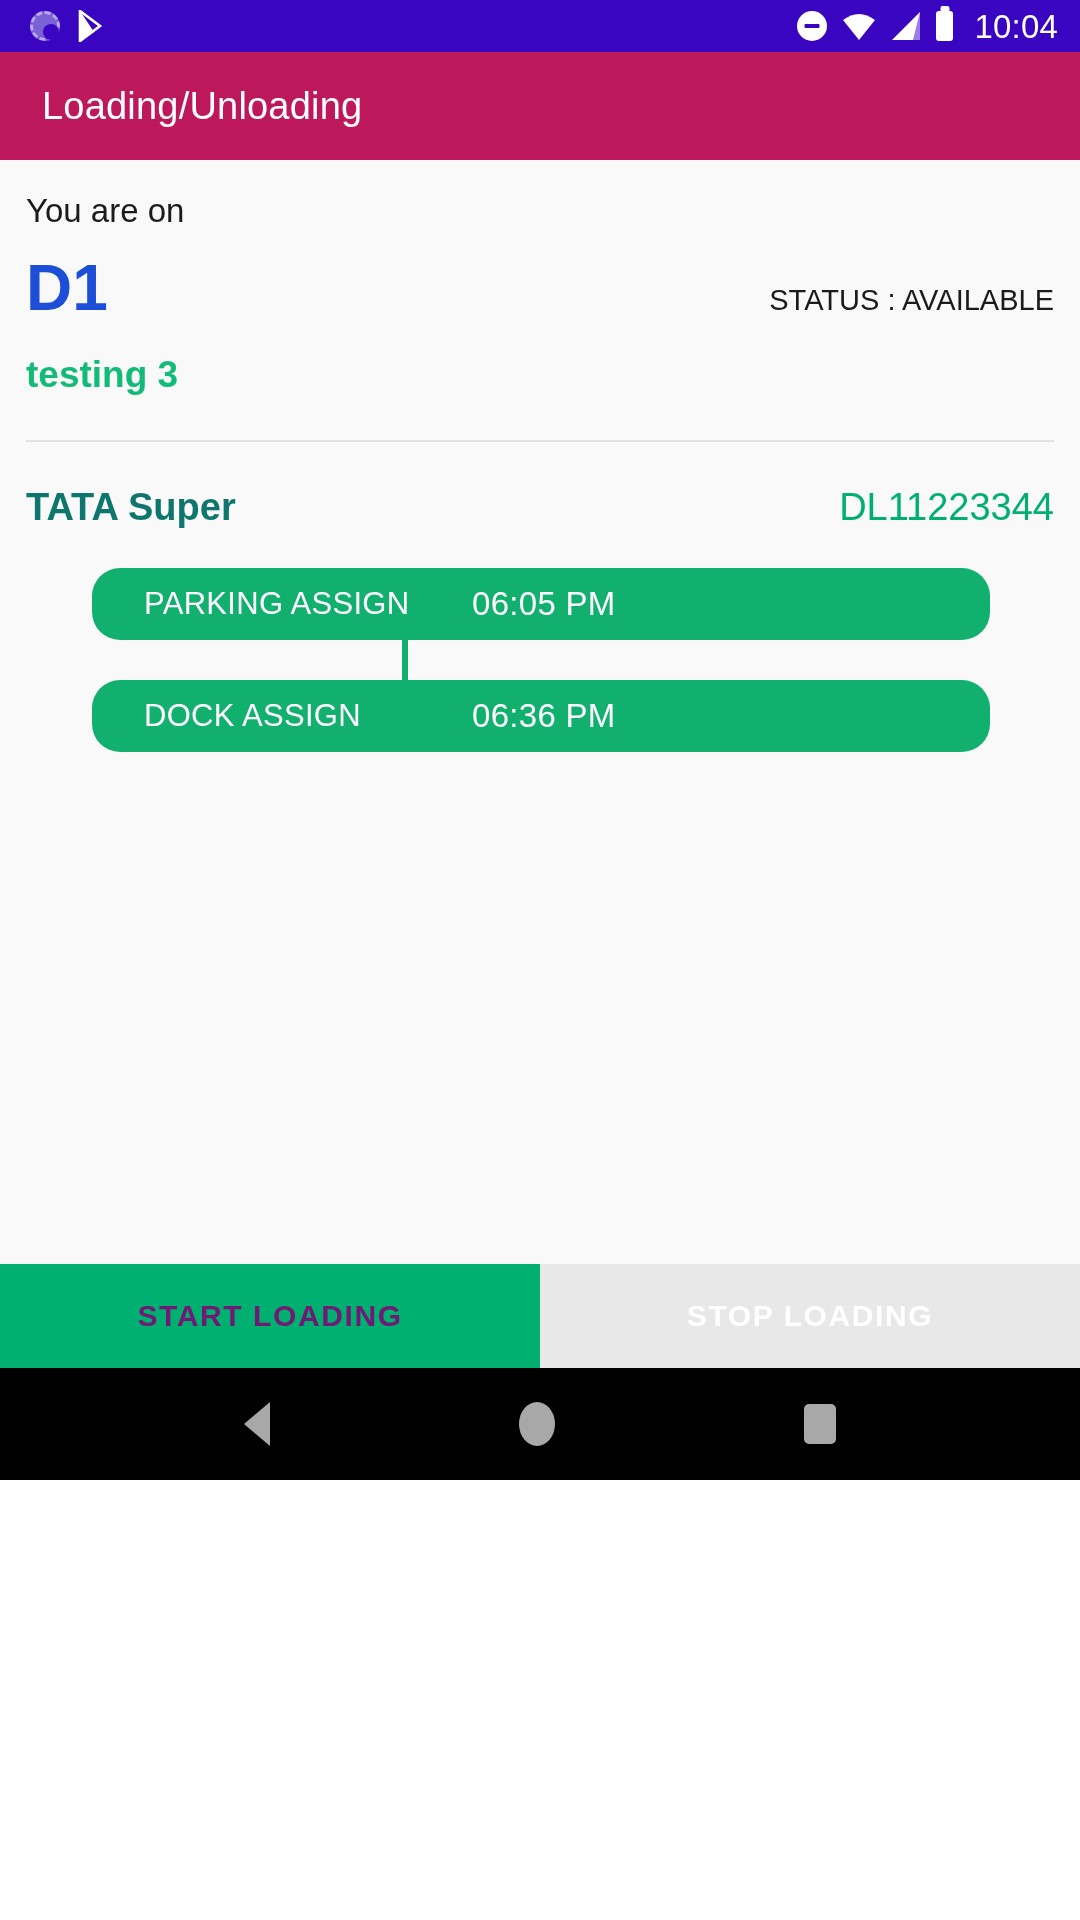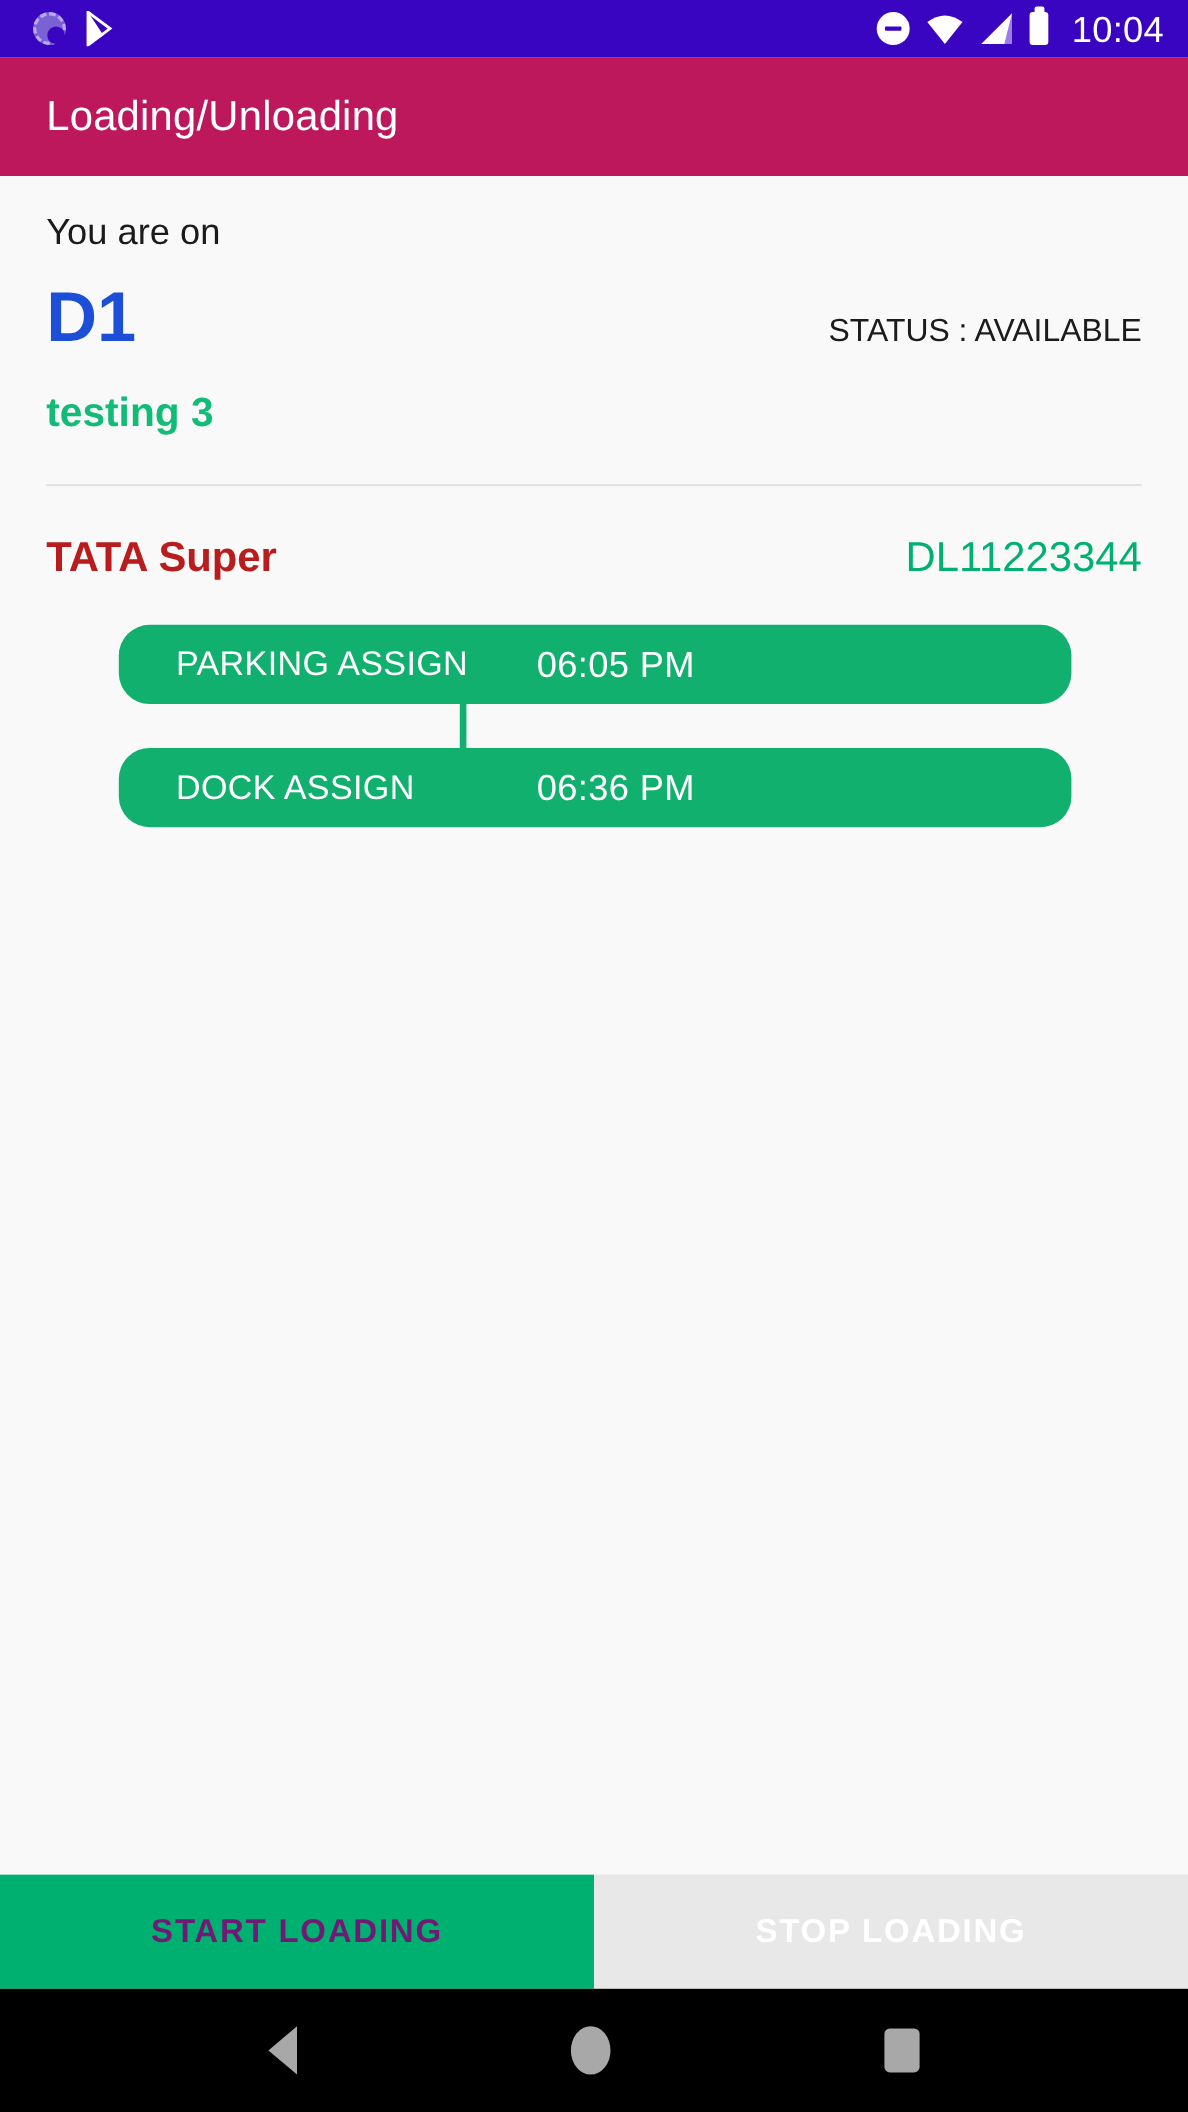--- a/index.html
+++ b/index.html
@@ -5,21 +5,21 @@
 <style>
   * { margin:0; padding:0; box-sizing:border-box; }
   html, body {
     width:1080px; height:1920px;
     background:#ffffff;
     font-family:"Liberation Sans", sans-serif;
     overflow:hidden;
   }
   #phone {
     position:relative;
-    width:1080px; height:1920px;
+    width:1080px; height:1480px;
     display:flex; flex-direction:column;
     background:#f9f9f9;
   }
 
   
   .statusbar {
     height:52px; flex:0 0 52px;
     background:#3a05c0;
     display:flex; align-items:center;
     padding:0 22px 0 30px;
@@ -73,21 +73,21 @@
     padding:0 42px;
   }
   .appbar-title {
     color:#ffffff; font-size:38px; font-weight:400;
     letter-spacing:0.2px;
   }
 
   
   .content {
     flex:1 1 auto; background:#f9f9f9;
-    padding:0 42px; position:relative;
+    padding:0 26px; position:relative;
     overflow:hidden;
   }
   .you-are-on {
     margin-top:32px;
     font-size:33px; color:#1b1b1b; font-weight:400;
   }
   .dock-row {
     margin-top:26px;
     display:flex; align-items:baseline; justify-content:space-between;
   }
@@ -100,21 +100,21 @@
   }
   .divider {
     margin-top:44px;
     height:2px; background:#e3e3e3; width:100%;
   }
 
   .vehicle-row {
     margin-top:44px;
     display:flex; align-items:baseline; justify-content:space-between;
   }
-  .vehicle-model { font-size:38px; font-weight:700; color:#b91c1c; }
+  .vehicle-model { font-size:38px; font-weight:700; color:#0f766e; }
   .vehicle-plate { font-size:38px; font-weight:400; color:#00b070; }
 
   
   .timeline {
     margin-top:39px;
     position:relative;
     padding-left:66px; padding-right:64px;
   }
   .pill {
     position:relative;

